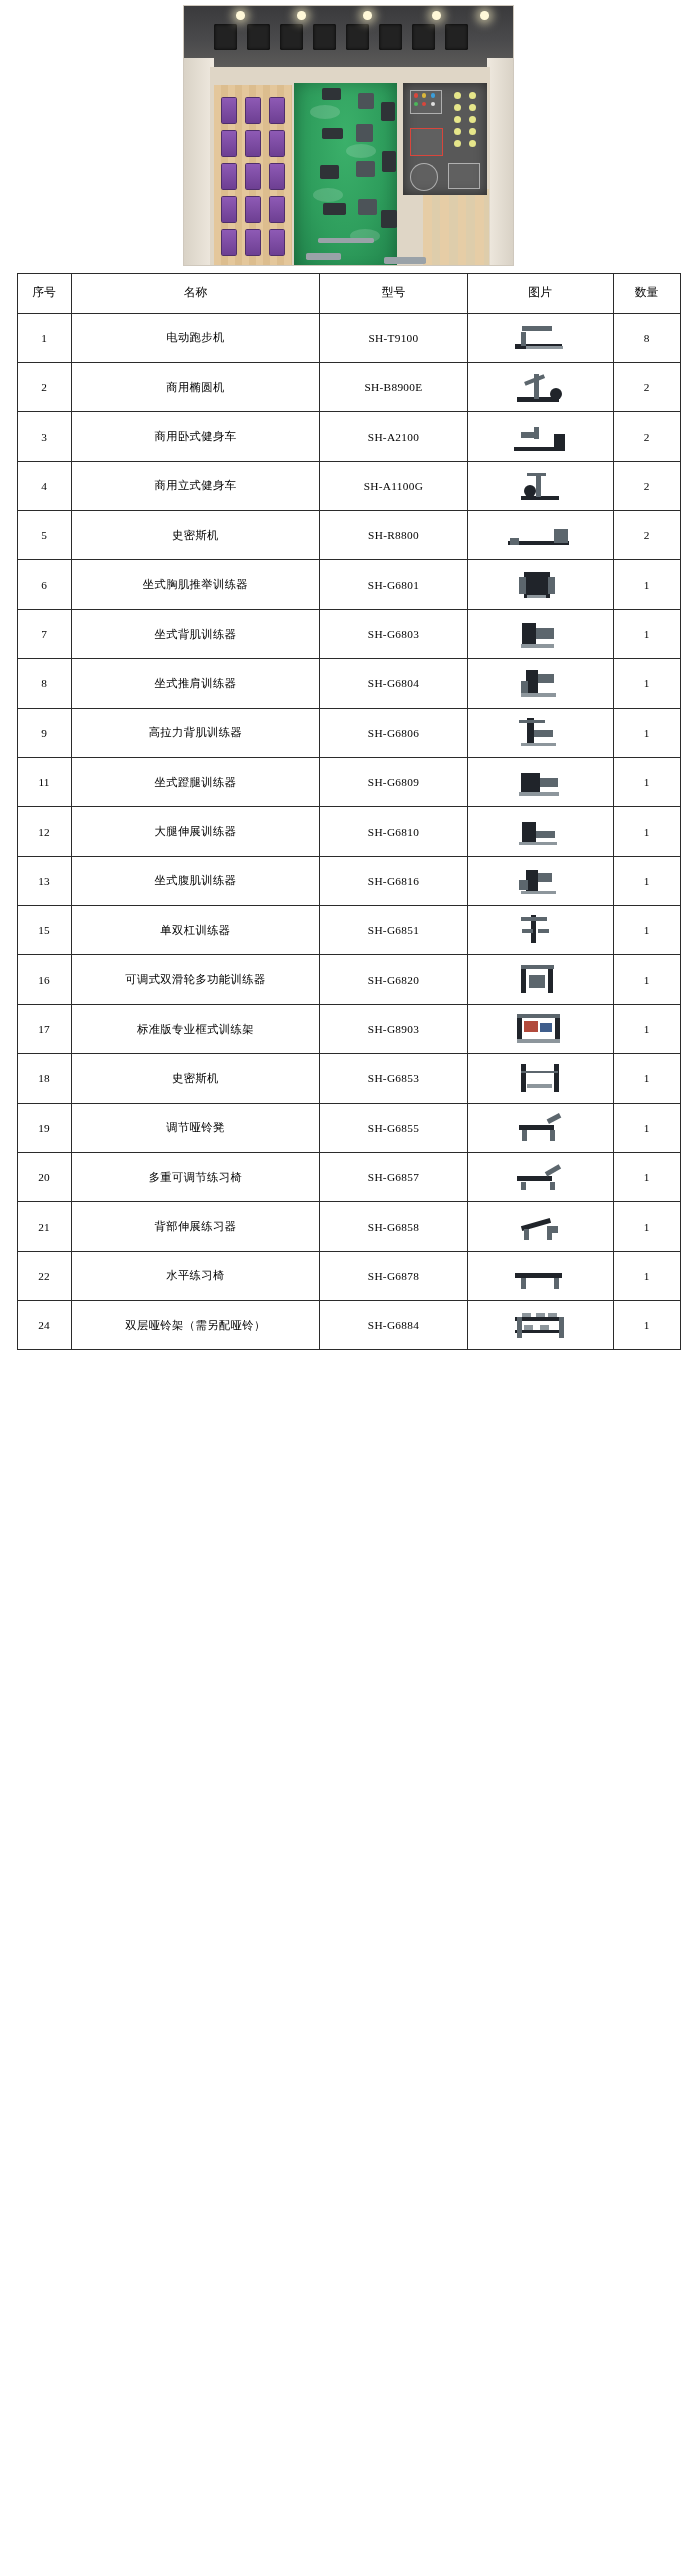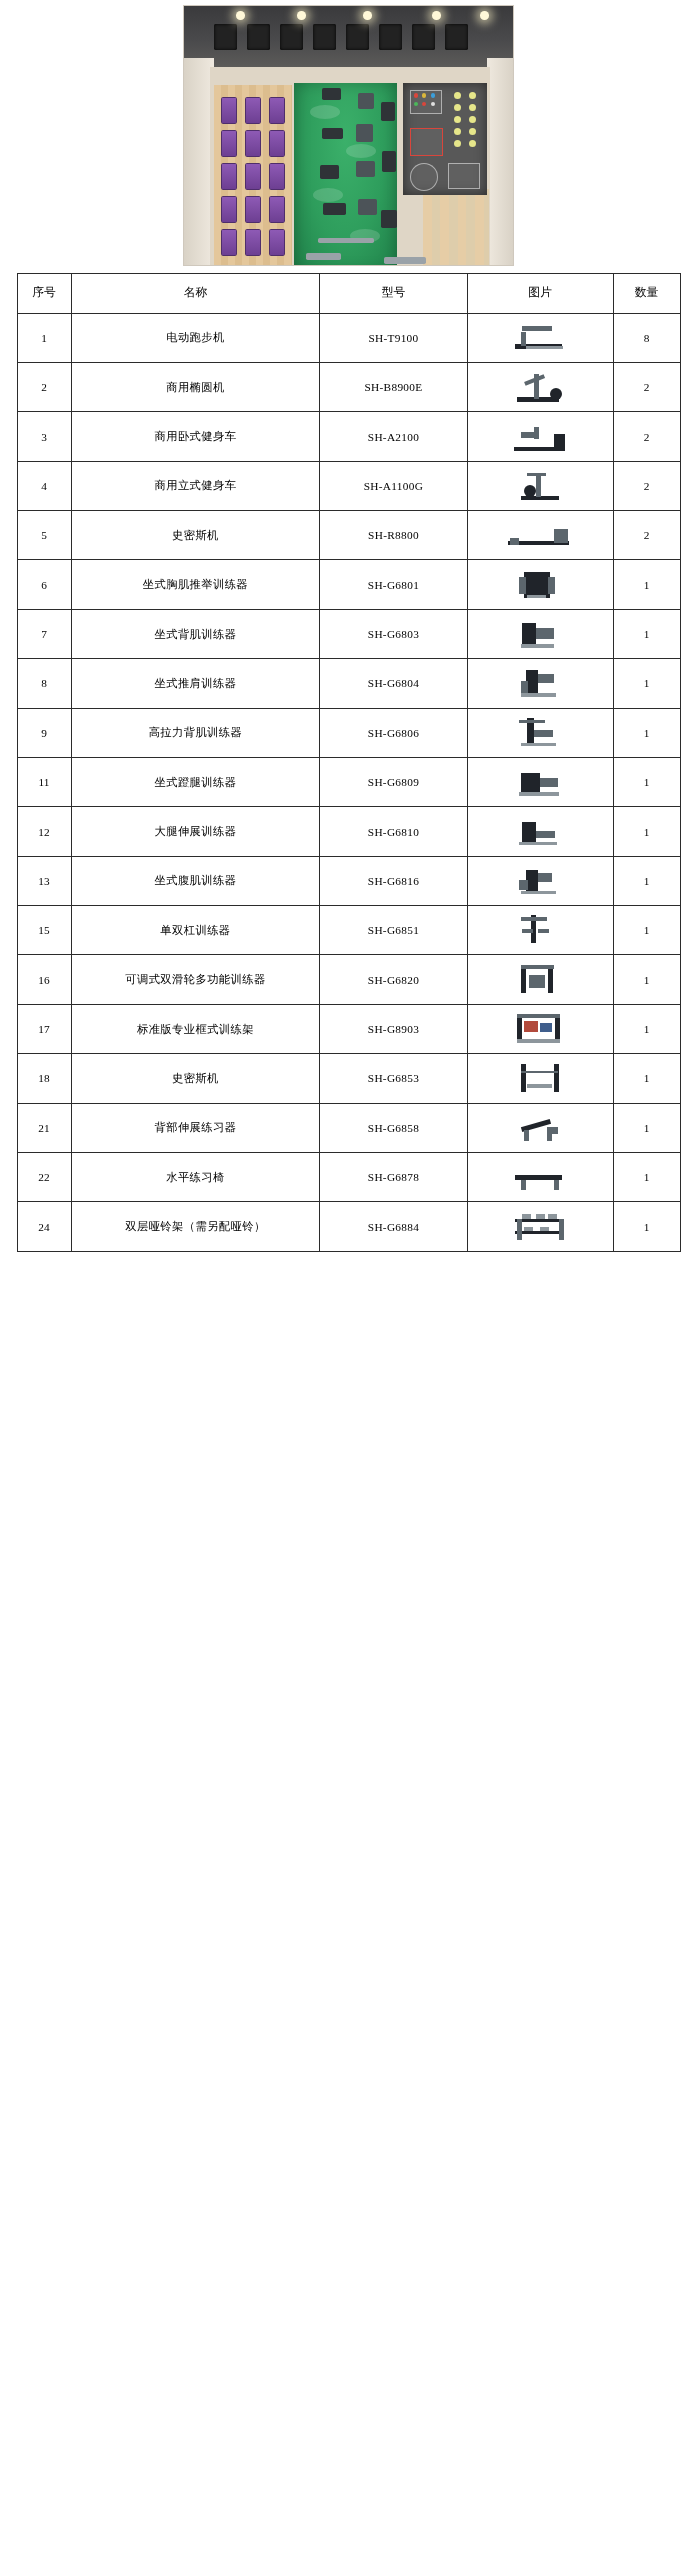--- a/index.html
+++ b/index.html
@@ -492,20 +492,48 @@
             <span class="thumb">
               <span class="p d" style="left:51px;top:5.2px;width:4.4px;height:28px;"></span>
               <span class="p d" style="left:84px;top:5.2px;width:4.4px;height:28px;"></span>
               <span class="p s" style="left:51px;top:12.2px;width:37px;height:2.6px;"></span>
               <span class="p l" style="left:57px;top:26px;width:24.4px;height:3.5px;"></span>
             </span>
           </td>
           <td>1</td>
         </tr>
         <tr>
+          <td>19</td>
+          <td class="name">调节哑铃凳</td>
+          <td class="model">SH-G6855</td>
+          <td>
+            <span class="thumb">
+              <span class="p d" style="left:49px;top:17.4px;width:35px;height:5.2px;"></span>
+              <span class="p s" style="left:77px;top:8.7px;width:14px;height:5.2px;transform:rotate(-28deg);"></span>
+              <span class="p s" style="left:52px;top:22.6px;width:4.4px;height:10.5px;"></span>
+              <span class="p s" style="left:80px;top:22.6px;width:4.4px;height:10.5px;"></span>
+            </span>
+          </td>
+          <td>1</td>
+        </tr>
+        <tr>
+          <td>20</td>
+          <td class="name">多重可调节练习椅</td>
+          <td class="model">SH-G6857</td>
+          <td>
+            <span class="thumb">
+              <span class="p d" style="left:47px;top:19px;width:35px;height:5.2px;"></span>
+              <span class="p s" style="left:75px;top:10.5px;width:15.7px;height:5.2px;transform:rotate(-30deg);"></span>
+              <span class="p s" style="left:51px;top:24.4px;width:4.4px;height:8.7px;"></span>
+              <span class="p s" style="left:80px;top:24.4px;width:4.4px;height:8.7px;"></span>
+            </span>
+          </td>
+          <td>1</td>
+        </tr>
+        <tr>
           <td>21</td>
           <td class="name">背部伸展练习器</td>
           <td class="model">SH-G6858</td>
           <td>
             <span class="thumb">
               <span class="p d" style="left:51px;top:15.7px;width:30px;height:5.2px;transform:rotate(-16deg);"></span>
               <span class="p s" style="left:77px;top:19px;width:10.5px;height:7px;"></span>
               <span class="p s" style="left:54px;top:22.6px;width:4.4px;height:10.5px;"></span>
               <span class="p s" style="left:77px;top:26px;width:4.4px;height:7px;"></span>
             </span>

